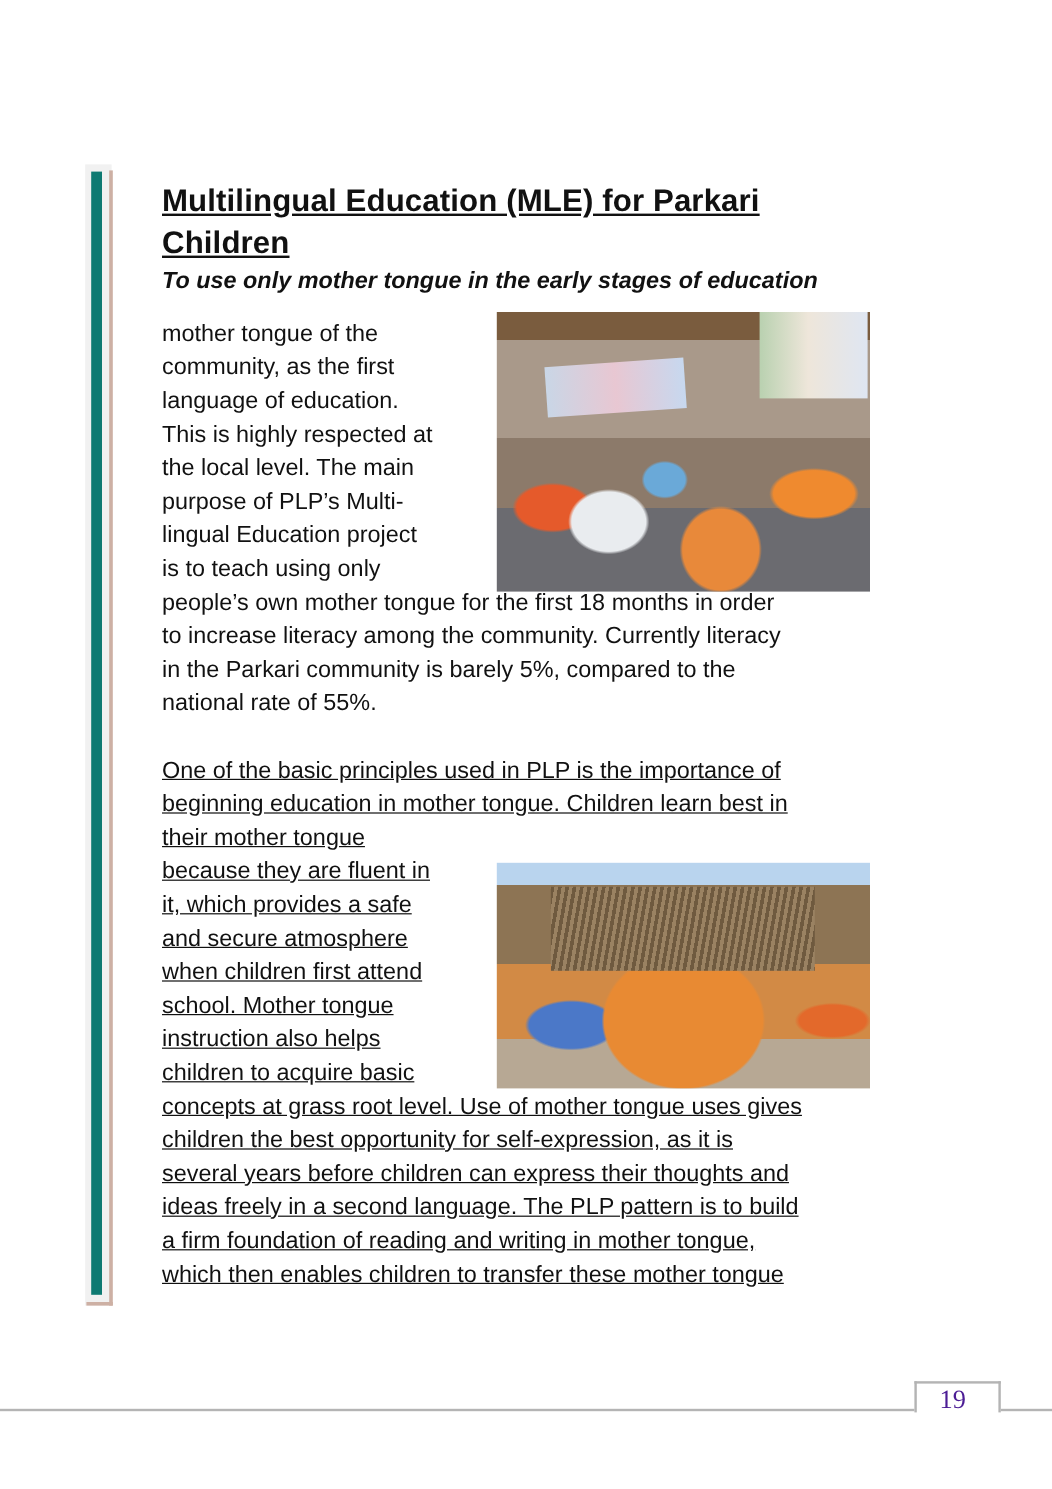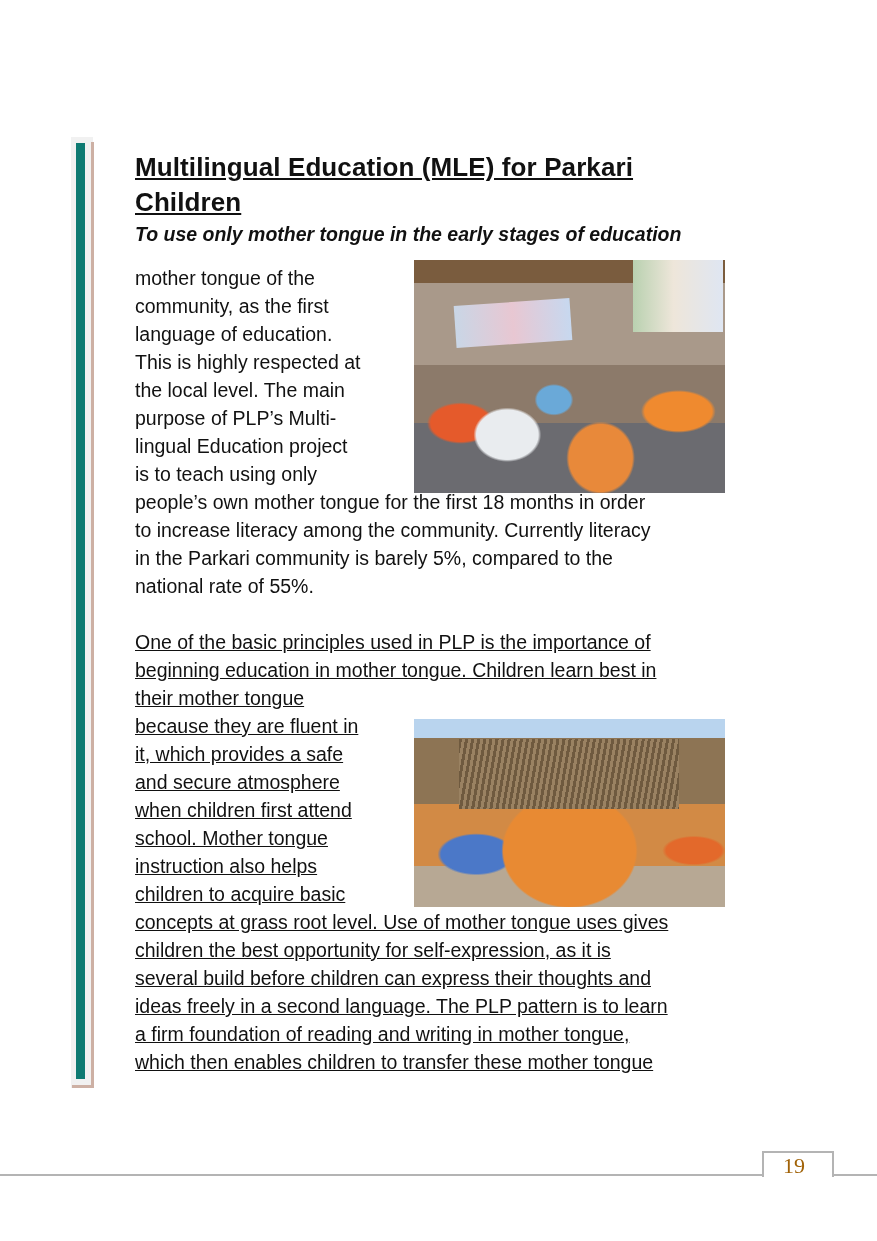--- a/index.html
+++ b/index.html
@@ -38,21 +38,21 @@
         radial-gradient(ellipse at 50% 70%, #e88a33 0 30%, transparent 31%),
         radial-gradient(ellipse at 20% 72%, #4b78c8 0 10%, transparent 11%),
         radial-gradient(ellipse at 90% 70%, #e3692b 0 7%, transparent 8%),
         linear-gradient(to bottom, #b9d4ee 0 10%, #8d7454 10% 45%, #d28a45 45% 78%, #b7a894 78% 100%);
     }
     .photo-school .hut { position: absolute; left: 45px; top: 20px; width: 220px; height: 70px; background: repeating-linear-gradient(100deg,#6f5a3f 0 3px,#9a8262 3px 6px); }
 
     .page-rule { position: absolute; left: 0; top: 1174px; width: 877px; height: 2px; background: #b4b4b4; }
     .page-tab { position: absolute; left: 762px; top: 1151px; width: 68px; height: 24px; border: 2px solid #b4b4b4; border-bottom: none; background: #fff; }
     .page-number { position: absolute; left: 762px; top: 1153px; width: 64px; text-align: center;
-      font-family: "Liberation Serif", "DejaVu Serif", serif; font-size: 22px; color: #a16207; line-height: 26px; }
+      font-family: "Liberation Serif", "DejaVu Serif", serif; font-size: 22px; color: #4c1d95; line-height: 26px; }
   </style>
 </head>
 <body>
 
 <div class="side-bar-bg"></div>
 <div class="side-bar-teal"></div>
 <div class="side-bar-shadow"></div>
 <div class="side-bar-bottom"></div>
 
 <div class="content">
@@ -83,22 +83,22 @@
     <span class="line">their mother tongue</span>
     <span class="line">because they are fluent in</span>
     <span class="line">it, which provides a safe</span>
     <span class="line">and secure atmosphere</span>
     <span class="line">when children first attend</span>
     <span class="line">school. Mother tongue</span>
     <span class="line">instruction also helps</span>
     <span class="line">children to acquire basic</span>
     <span class="line">concepts at grass root level. Use of mother tongue uses gives</span>
     <span class="line">children the best opportunity for self-expression, as it is</span>
-    <span class="line">several build before children can express their thoughts and</span>
-    <span class="line">ideas freely in a second language. The PLP pattern is to learn</span>
+    <span class="line">several years before children can express their thoughts and</span>
+    <span class="line">ideas freely in a second language. The PLP pattern is to build</span>
     <span class="line">a firm foundation of reading and writing in mother tongue,</span>
     <span class="line">which then enables children to transfer these mother tongue</span>
   </div>
 </div>
 
 <div class="photo photo-classroom" title="Photo: children seated on floor of mud classroom with slates">
   <div class="map"></div>
   <div class="chart"></div>
 </div>
 

